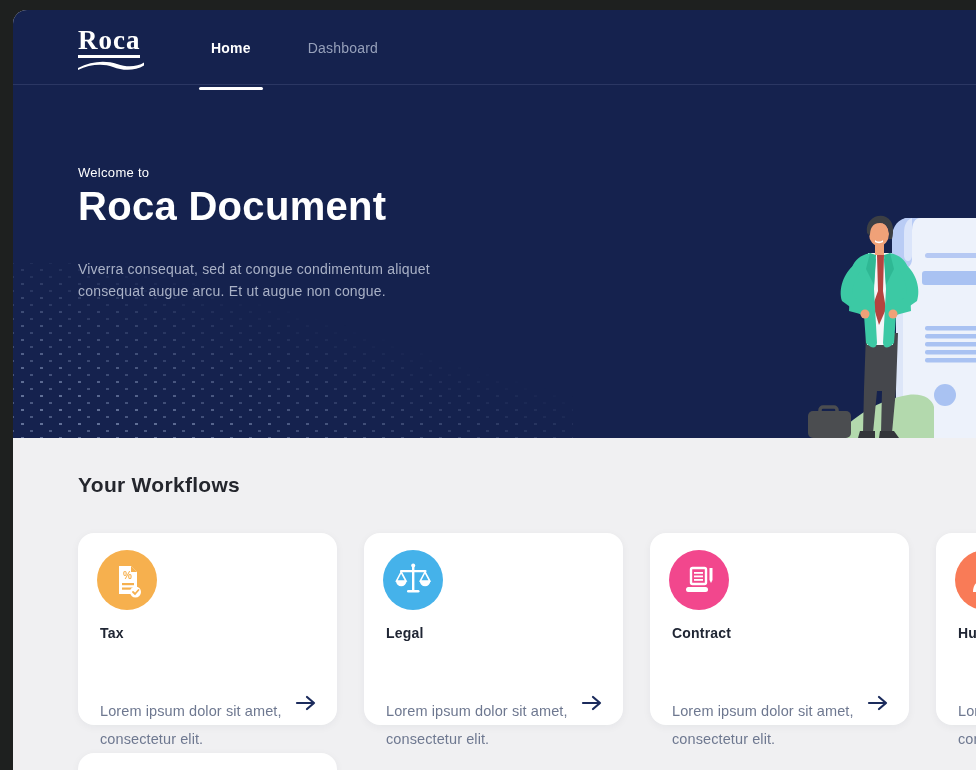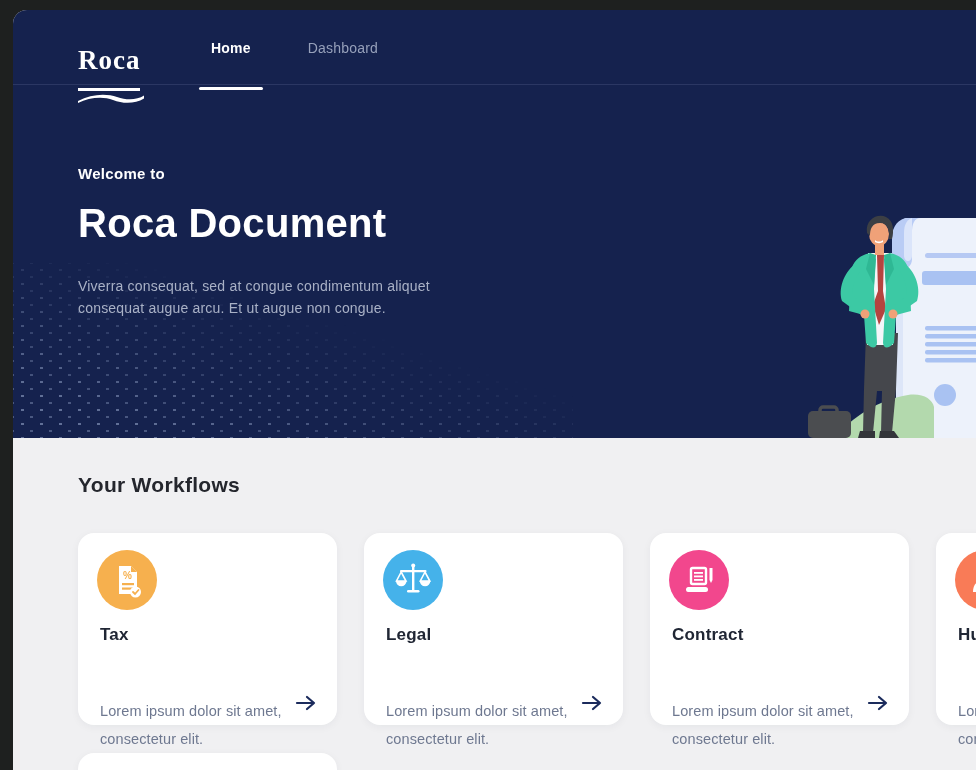--- a/index.html
+++ b/index.html
@@ -8,36 +8,36 @@
 
   .window { position:absolute; left:13px; top:10px; right:0; bottom:0;
             border-top-left-radius:14px; overflow:hidden; background:#f0f0f2; }
 
   
   .header { position:absolute; left:0; top:0; right:0; height:75px;
             background:#15224e; border-bottom:1px solid #2b3763; z-index:3; }
   .logo { position:absolute; left:65px; top:17px; width:68px; cursor:pointer; }
   .logo-text { color:#fff; font-family:"Liberation Serif", serif; font-weight:bold;
                font-size:27px; letter-spacing:1px; line-height:1;
-               border-bottom:3px solid #fff; padding-bottom:14px; display:inline-block;margin-top:20px; }
+               border-bottom:3px solid #fff; padding-bottom:1px; display:inline-block; }
   .logo-wave { display:block; margin-top:2px; }
   .nav { position:absolute; left:198px; top:0; height:75px; display:flex; align-items:center; }
   .nav-item { position:relative; height:90px; display:flex; align-items:center;
               font-size:14px; color:#96a0ba; cursor:pointer; letter-spacing:.2px; }
   .nav-item.active { color:#ffffff; font-weight:bold; }
   .nav-item + .nav-item { margin-left:44px; }
   .nav-item:last-child { margin-left:57px; }
   .nav-item.active::after { content:""; position:absolute; left:50%; transform:translateX(-50%);
               bottom:3px; width:64px; height:3px; background:#fff; border-radius:2px; }
 
   
   .hero { position:absolute; left:0; top:75px; right:0; height:353px;
           background:#15224e; overflow:hidden; }
   .hero-text { position:absolute; left:65px; top:80px; z-index:2; }
-  .eyebrow { color:#ffffff; font-size:15px; font-weight:bold; letter-spacing:.3px; margin-bottom:15px; }
+  .eyebrow { color:#ffffff; font-size:13px; font-weight:normal; letter-spacing:.3px; }
   .hero-title { color:#ffffff; font-size:40px; font-weight:bold; line-height:1.3;
                 letter-spacing:.3px; margin-bottom:27px; }
   .hero-sub { color:#a9b1c6; font-size:14px; line-height:1.55; letter-spacing:.2px;margin-top:11px; }
 
   .dots { position:absolute; left:0; bottom:0; width:560px; height:175px; z-index:1;
           background-image:
             radial-gradient(ellipse 2.6px 1.7px at center, rgba(160,176,212,.55) 60%, transparent 62%),
             radial-gradient(ellipse 2.2px 1.4px at center, rgba(160,176,212,.38) 60%, transparent 62%);
           background-size:19px 14px, 19px 14px;
           background-position:0 0, 9px 7px;
@@ -47,21 +47,21 @@
   .hero-illustration { position:absolute; right:0; bottom:0; width:196px; height:245px; z-index:2; }
 
   
   .workflows { position:absolute; left:0; top:428px; right:0; bottom:0; background:#f0f0f2;padding-left:48px; }
   .section-title { position:absolute; left:65px; top:35px; font-size:21px; font-weight:bold;
                    color:#24262d; letter-spacing:.3px; }
   .cards { position:absolute; left:65px; top:95px; display:flex; gap:27px; }
   .card { width:259px; height:192px; background:#ffffff; border-radius:16px; position:relative;
           box-shadow:0 2px 8px rgba(20,30,60,.05); cursor:pointer; flex:0 0 auto; }
   .card-icon { position:absolute; left:19px; top:17px; }
-  .card-title { position:absolute; left:22px; top:92px; font-size:17px; font-weight:bold;
+  .card-title { position:absolute; left:22px; top:92px; font-size:14px; font-weight:bold;
                 color:#202634; letter-spacing:.2px; }
   .card-desc { position:absolute; left:22px; top:118px; width:205px; font-size:14.5px;
                line-height:28px; color:#6e7890; letter-spacing:.1px;margin-top:46px; }
   .card-arrow { position:absolute; right:20px; bottom:14px; width:22px; height:16px; cursor:pointer; }
   .card-partial { position:absolute; left:65px; top:315px; width:259px; height:20px;
                   background:#ffffff; border-radius:16px 16px 0 0;
                   box-shadow:0 2px 8px rgba(20,30,60,.05); cursor:pointer; }
 </style>
 </head>
 <body>

